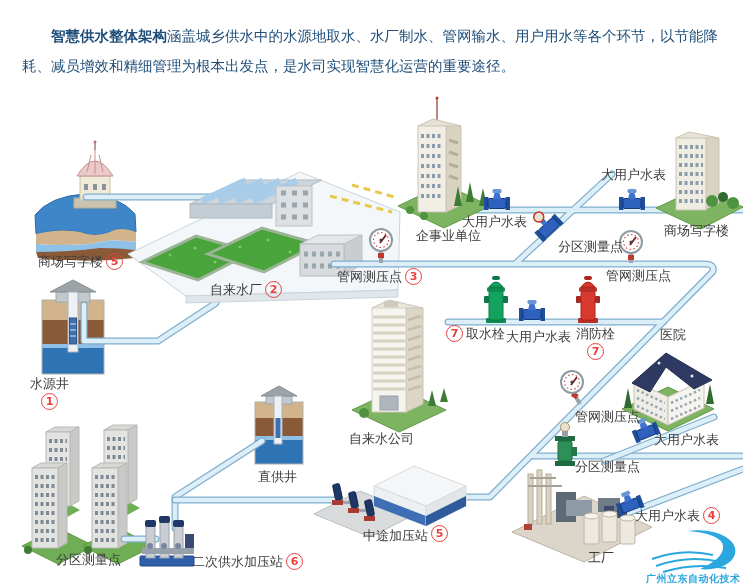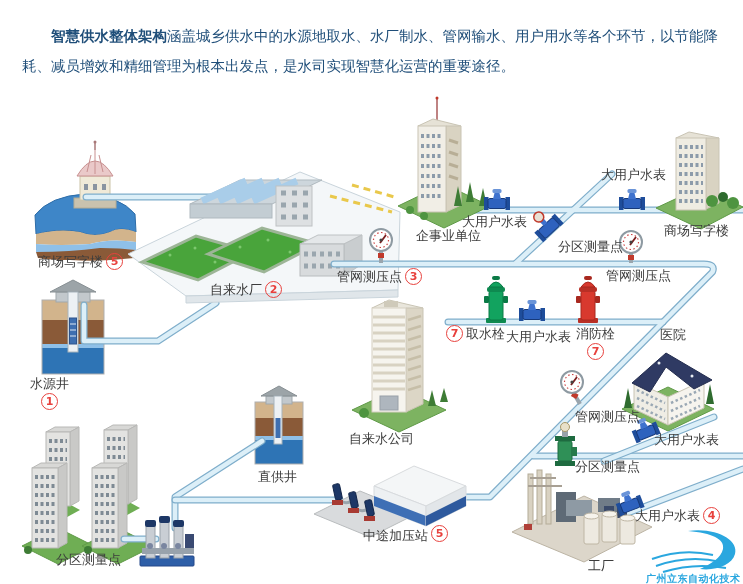--- a/index.html
+++ b/index.html
@@ -432,26 +432,30 @@
   <div class="lbl" style="left:349px;top:432px;">
       <span>自来水公司</span>
     </div>
   <div class="lbl" style="left:258px;top:470px;">
       <span>直供井</span>
     </div>
   <div class="lbl" style="left:635px;top:507px;">
       <span>大用户水表</span>
       <span class="num">4</span>
     </div>
-  <div class="lbl" style="left:588px;top:551px;margin-top:8px;">
+  <div class="lbl" style="left:588px;top:551px;">
       <span>工厂</span>
     </div>
   <div class="lbl" style="left:363px;top:525px;align-items:flex-end;">
       <span>中途加压站</span>
       <span class="num">5</span>
     </div>
   <div class="lbl" style="left:56px;top:553px;">
       <span>分区测量点</span>
     </div>
+  <div class="lbl" style="left:192px;top:553px;">
+      <span>二次供水加压站</span>
+      <span class="num">6</span>
+    </div>
 
   <div class="wm">广州立东自动化技术</div>
 
 </div>
 
 </body></html>

